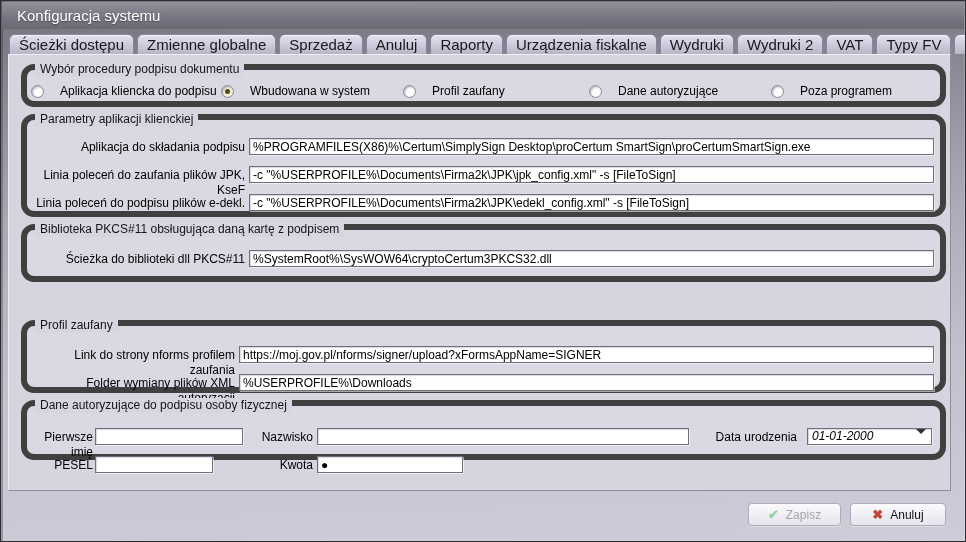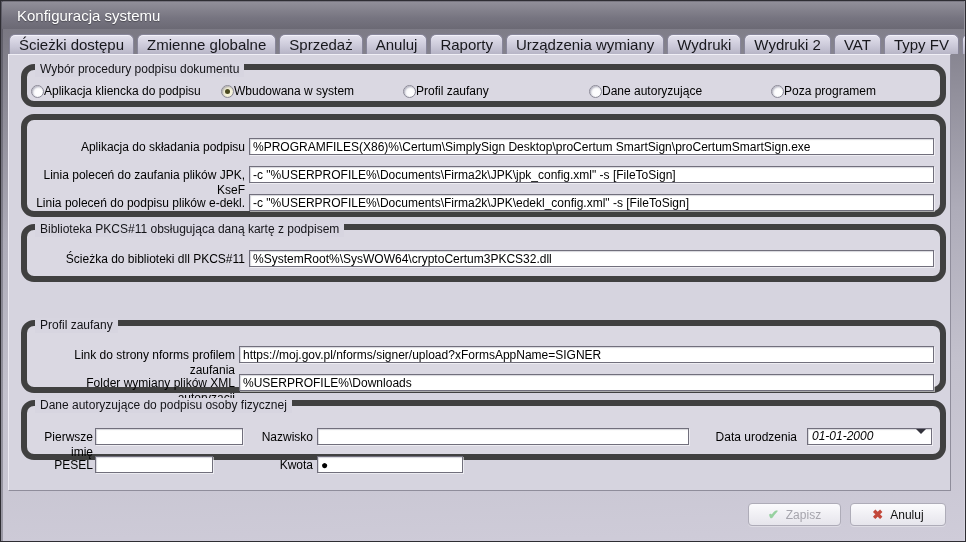--- a/index.html
+++ b/index.html
@@ -38,21 +38,21 @@
   }
   .group {
     position: absolute; left: 12px; right: 4px;
     border: 6px solid #404040; border-radius: 13px;
     background: rgba(255,255,255,0.10);
   }
   .legend {
     position: absolute; top: -8px; left: 8px; background: #d7d5e0;
     padding: 0 5px; font-size: 12px; color: #141418; line-height: 15px;
   }
-  .opt { position: absolute; top: 14px; display: flex; align-items: center; gap: 0; font-size: 12px; }
+  .opt { position: absolute; top: 14px; display: flex; align-items: center; gap: 16px; font-size: 12px; }
   .radio {
     width: 13px; height: 13px; border-radius: 50%; background: #fdfdfe;
     border: 1px solid #8a8896; box-shadow: inset 1px 1px 2px rgba(110,110,135,.55);
     position: relative; flex: 0 0 13px;
   }
   .radio.checked { background: #f6f3da; }
   .radio.checked::after {
     content: ""; position: absolute; left: 3px; top: 3px; width: 5px; height: 5px;
     border-radius: 50%; background: #4b4a1f;
   }
@@ -95,21 +95,21 @@
   <div class="titlebar">
     <span>Konfiguracja systemu</span>
   </div>
 
   <div class="tabs">
     <div class="tab">Ścieżki dostępu</div>
     <div class="tab">Zmienne globalne</div>
     <div class="tab">Sprzedaż</div>
     <div class="tab">Anuluj</div>
     <div class="tab">Raporty</div>
-    <div class="tab">Urządzenia wymiany</div>
+    <div class="tab">Urządzenia fiskalne</div>
     <div class="tab">Wydruki</div>
     <div class="tab">Wydruki 2</div>
     <div class="tab">VAT</div>
     <div class="tab">Typy FV</div>
     <div class="tab">Deklaracje</div>
     <div class="tab active">e-podpis</div>
 
   </div>
 
   <div class="panel">
@@ -132,20 +132,21 @@
         <span class="radio"></span>
         <span>Dane autoryzujące</span>
       </div>
       <div class="opt" style="left:744px;">
         <span class="radio"></span>
         <span>Poza programem</span>
       </div>
     </div>
 
     <div class="group" style="top:59px;height:103px;">
+      <div class="legend">Parametry aplikacji klienckiej</div>
       <div class="flabel" style="left:0;width:218px;top:20px;">Aplikacja do składania  podpisu</div>
       <input class="tinput" style="left: 222px; right: 6px; width: auto; top: 18px;" type="text" value="%PROGRAMFILES(X86)%\Certum\SimplySign Desktop\proCertum SmartSign\proCertumSmartSign.exe">
       <div class="flabel" style="left:0;width:218px;top:48px;">Linia poleceń do zaufania plików JPK, KseF</div>
       <input class="tinput" style="left: 222px; right: 6px; width: auto; top: 46px;" type="text" value="-c &quot;%USERPROFILE%\Documents\Firma2k\JPK\jpk_config.xml&quot; -s [FileToSign]">
       <div class="flabel" style="left:0;width:218px;top:76px;">Linia poleceń do podpisu plików e-dekl.</div>
       <input class="tinput" style="left: 222px; right: 6px; width: auto; top: 74px;" type="text" value="-c &quot;%USERPROFILE%\Documents\Firma2k\JPK\edekl_config.xml&quot; -s [FileToSign]">
     </div>
 
     <div class="group" style="top:169px;height:58px;">
       <div class="legend">Biblioteka PKCS#11 obsługująca daną kartę z podpisem</div>

